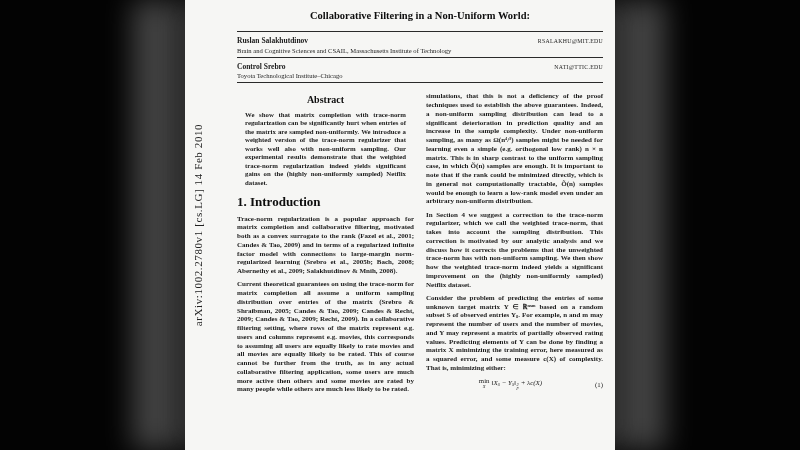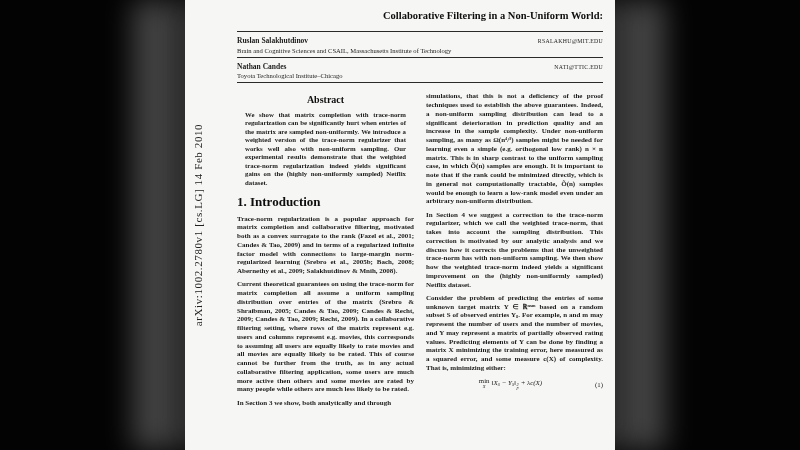--- a/index.html
+++ b/index.html
@@ -28,21 +28,21 @@
   .arxiv-stamp {
     position: absolute; left: 7px; top: 50%;
     writing-mode: vertical-rl;
     transform: translateY(-50%) rotate(180deg);
     font-size: 11px; letter-spacing: .6px;
     color: #222; white-space: nowrap;
   }
 
   .content { position: absolute; left: 52px; top: 0; width: 366px; }
 
-  .title { text-align: right; font-weight: bold; font-size: 10.5px; line-height: 1.38; margin-top: 9px; color: #0e0e0e; font-family: Liberation Serif, serif; }
+  .title { text-align: center; font-weight: bold; font-size: 10.5px; line-height: 1.38; margin-top: 9px; color: #0e0e0e; font-family: Liberation Serif, serif; }
 
   .rule { border: none; border-top: 1px solid #2a2a2a; margin: 0; }
   .rule-title { margin-top: 8px; }
 
   .author-block { padding: 4px 0 3px 0; }
   .author-row { display: flex; justify-content: space-between; align-items: baseline; }
   .author-name { font-weight: bold; font-size: 7.5px; }
   .author-email { font-size: 5.8px; letter-spacing: .3px; color: #222; }
   .author-affil { font-size: 6.6px; margin-top: 1.5px; color: #1e1e1e; }
 
@@ -87,38 +87,37 @@
           <span class="author-name">Ruslan Salakhutdinov</span>
           <span class="author-email">RSALAKHU@MIT.EDU</span>
         </div>
         <div class="author-affil">Brain and Cognitive Sciences and CSAIL, Massachusetts Institute of Technology</div>
       </div>
 
       <hr class="rule">
 
       <div class="author-block">
         <div class="author-row">
-          <span class="author-name">Nathan Candes</span>
+          <span class="author-name">Control Srebro</span>
           <span class="author-email">NATI@TTIC.EDU</span>
         </div>
         <div class="author-affil">Toyota Technological Institute–Chicago</div>
       </div>
 
       <hr class="rule">
 
       <div class="columns">
 
         <div class="col">
           <div class="abstract-heading">Abstract</div>
           <div class="abstract-text para">We show that matrix completion with trace-norm regularization can be significantly hurt when entries of the matrix are sampled non-uniformly. We introduce a weighted version of the trace-norm regularizer that works well also with non-uniform sampling. Our experimental results demonstrate that the weighted trace-norm regularization indeed yields significant gains on the (highly non-uniformly sampled) Netflix dataset.</div>
 
           <div class="section-heading">1. Introduction</div>
           <div class="para">Trace-norm regularization is a popular approach for matrix completion and collaborative filtering, motivated both as a convex surrogate to the rank (Fazel et al., 2001; Candes &amp; Tao, 2009) and in terms of a regularized infinite factor model with connections to large-margin norm-regularized learning (Srebro et al., 2005b; Bach, 2008; Abernethy et al., 2009; Salakhutdinov &amp; Mnih, 2008).</div>
           <div class="para">Current theoretical guarantees on using the trace-norm for matrix completion all assume a uniform sampling distribution over entries of the matrix (Srebro &amp; Shraibman, 2005; Candes &amp; Tao, 2009; Candes &amp; Recht, 2009; Candes &amp; Tao, 2009; Recht, 2009). In a collaborative filtering setting, where rows of the matrix represent e.g. users and columns represent e.g. movies, this corresponds to assuming all users are equally likely to rate movies and all movies are equally likely to be rated. This of course cannot be further from the truth, as in any actual collaborative filtering application, some users are much more active then others and some movies are rated by many people while others are much less likely to be rated.</div>
-          <div class="para">In Section 3 we show, both analytically and through</div>
         </div>
 
         <div class="col">
           <div class="para">simulations, that this is not a deficiency of the proof techniques used to establish the above guarantees. Indeed, a non-uniform sampling distribution can lead to a significant deterioration in prediction quality and an increase in the sample complexity. Under non-uniform sampling, as many as Ω(n⁴/³) samples might be needed for learning even a simple (e.g. orthogonal low rank) n × n matrix. This is in sharp contrast to the uniform sampling case, in which Õ(n) samples are enough. It is important to note that if the rank could be minimized directly, which is in general not computationally tractable, Õ(n) samples would be enough to learn a low-rank model even under an arbitrary non-uniform distribution.</div>
           <div class="para">In Section 4 we suggest a correction to the trace-norm regularizer, which we call the weighted trace-norm, that takes into account the sampling distribution. This correction is motivated by our analytic analysis and we discuss how it corrects the problems that the unweighted trace-norm has with non-uniform sampling. We then show how the weighted trace-norm indeed yields a significant improvement on the (highly non-uniformly sampled) Netflix dataset.</div>
 
           <div class="para">Consider the problem of predicting the entries of some unknown target matrix Y ∈ ℝⁿˣᵐ based on a random subset S of observed entries Yₛ. For example, n and m may represent the number of users and the number of movies, and Y may represent a matrix of partially observed rating values. Predicting elements of Y can be done by finding a matrix X minimizing the training error, here measured as a squared error, and some measure c(X) of complexity. That is, minimizing either:</div>
 
           <div class="eqrow">
             <span class="eq">

